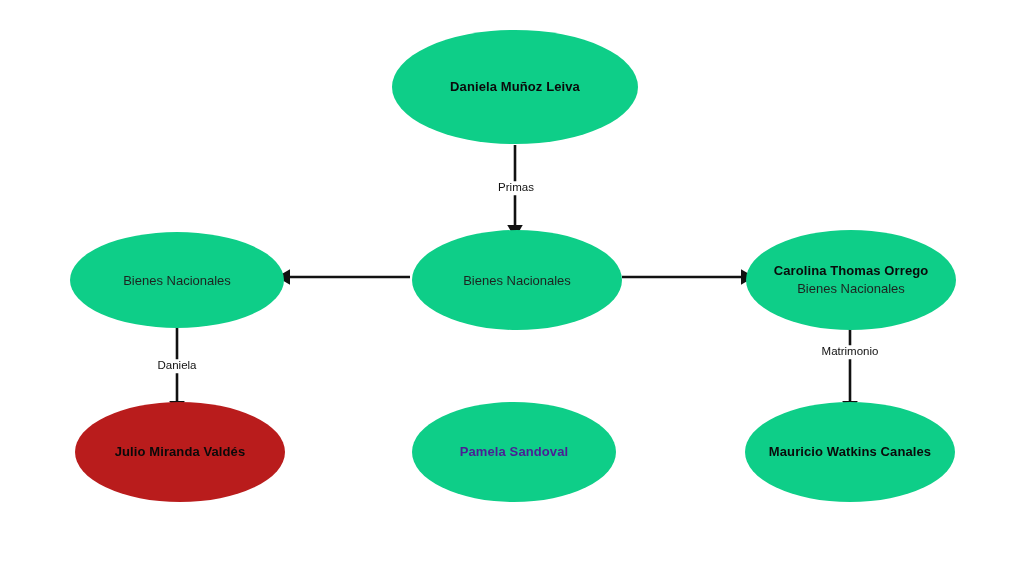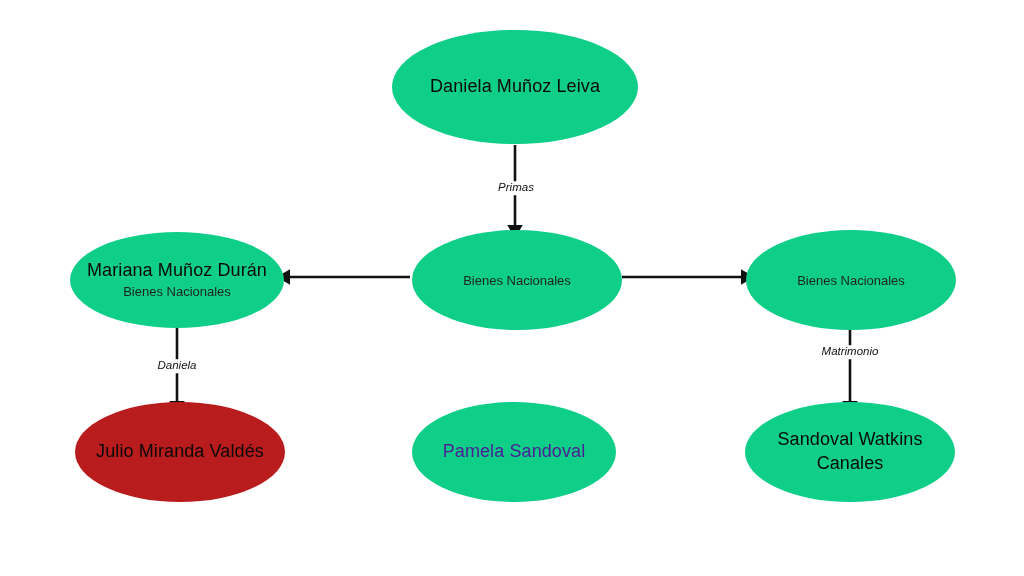--- a/index.html
+++ b/index.html
@@ -30,22 +30,22 @@
     align-items: center;
     justify-content: center;
     box-sizing: border-box;
     background: #0ece88;
     border-radius: 50%;
     text-align: center;
     padding: 0 16px;
     z-index: 2;
   }
   .node-title {
-    font-size: 18px;
-    font-weight: normal;
+    font-size: 13px;
+    font-weight: bold;
     color: #0a0a0a;
     line-height: 1.32;
     letter-spacing: 0.1px;
   }
   .node-subtitle {
     font-size: 13px;
     font-weight: normal;
     color: #1d2420;
     line-height: 1.30;
     margin-top: 2px;
@@ -54,21 +54,20 @@
     position: absolute;
     transform: translate(-50%, -50%);
     background: #ffffff;
     color: #111111;
     font-size: 11.5px;
     font-family: "Liberation Sans", sans-serif;
     line-height: 1;
     padding: 1px 4px;
     white-space: nowrap;
     z-index: 3;
-    font-style: italic;
   }
 </style>
 </head>
 <body>
 
 <div id="canvas">
 
   <svg id="edge-layer" viewBox="0 0 1024 576" width="1024" height="576" xmlns="http://www.w3.org/2000/svg">
     <defs>
       <marker id="arrow-down" markerWidth="8" markerHeight="8" refX="1.2" refY="3" orient="auto" markerUnits="strokeWidth">
@@ -82,37 +81,37 @@
         <line x1="177" y1="327" x2="177" y2="404" stroke="#111111" stroke-width="2.6" marker-end="url(#arrow-down)"></line>
         <line x1="850" y1="329" x2="850" y2="404" stroke="#111111" stroke-width="2.6" marker-end="url(#arrow-down)"></line>
       </g>
   </svg>
 
   <div id="nodes-group">
       <div class="node" style="left: 392px; top: 30px; width: 246px; height: 114px; background: rgb(14, 206, 136);">
         <div class="node-title" style="color: rgb(10, 10, 10);">Daniela Muñoz Leiva</div>
       </div>
       <div class="node" style="left: 70px; top: 232px; width: 214px; height: 96px; background: rgb(14, 206, 136);">
-        <div class="node-title" style="color: rgb(10, 10, 10);">Mariana Muñoz Durán</div>
         <div class="node-subtitle" style="color: rgb(29, 36, 32);">Bienes Nacionales</div>
       </div>
       <div class="node" style="left: 412px; top: 230px; width: 210px; height: 100px; background: rgb(14, 206, 136);">
         <div class="node-subtitle" style="color: rgb(29, 36, 32);">Bienes Nacionales</div>
       </div>
       <div class="node" style="left: 746px; top: 230px; width: 210px; height: 100px; background: rgb(14, 206, 136);">
+        <div class="node-title" style="color: rgb(10, 10, 10);">Carolina Thomas Orrego</div>
         <div class="node-subtitle" style="color: rgb(29, 36, 32);">Bienes Nacionales</div>
       </div>
       <div class="node" style="left: 75px; top: 402px; width: 210px; height: 100px; background: #b91c1c;">
         <div class="node-title" style="color: rgb(10, 10, 10);">Julio Miranda Valdés</div>
       </div>
       <div class="node" style="left: 412px; top: 402px; width: 204px; height: 100px; background: rgb(14, 206, 136);">
         <div class="node-title" style="color: #4c1d95;">Pamela Sandoval</div>
       </div>
       <div class="node" style="left: 745px; top: 402px; width: 210px; height: 100px; background: rgb(14, 206, 136);">
-        <div class="node-title" style="color: rgb(10, 10, 10);">Sandoval Watkins Canales</div>
+        <div class="node-title" style="color: rgb(10, 10, 10);">Mauricio Watkins Canales</div>
       </div>
     </div>
   <div id="labels-group">
       <div class="edge-label" style="left: 516px; top: 188px;">Primas</div>
       <div class="edge-label" style="left: 177px; top: 366px;">Daniela</div>
       <div class="edge-label" style="left: 850px; top: 352px; text-align: right;">Matrimonio</div>
     </div>
 
 </div>
 

